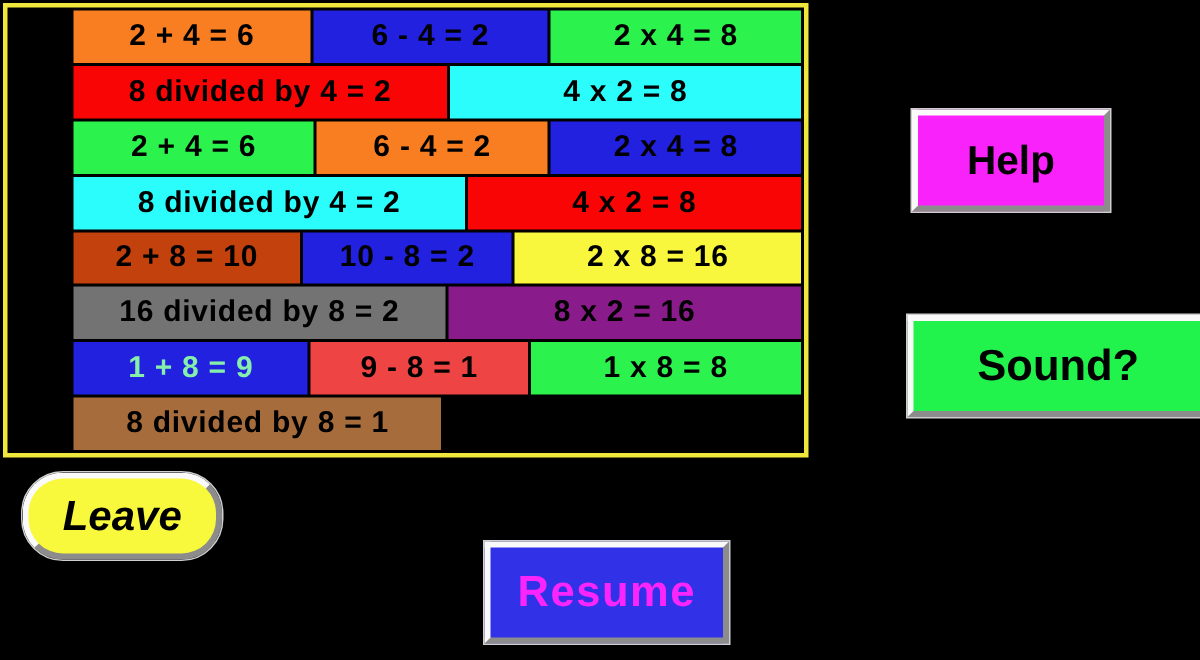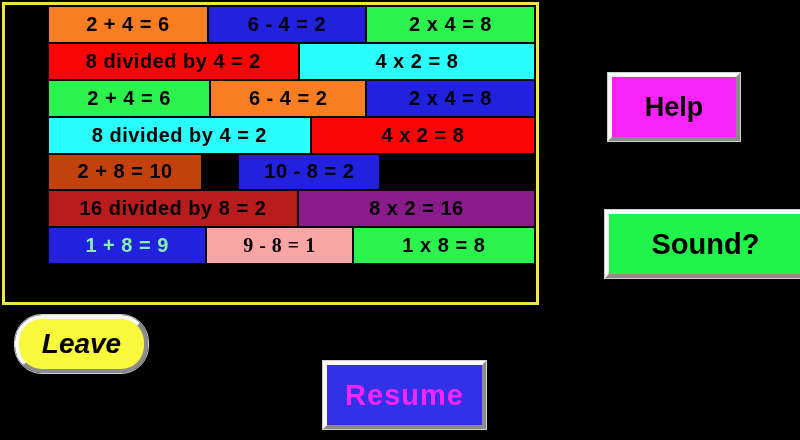--- a/index.html
+++ b/index.html
@@ -90,32 +90,34 @@
         <div class="card" style="background: rgb(44, 242, 78); width: 33.3%; color: rgb(0, 0, 0);">2 + 4 = 6</div>
         <div class="card" style="background: rgb(248, 126, 33); width: 32%; color: rgb(0, 0, 0);">6 - 4 = 2</div>
         <div class="card" style="background: rgb(33, 33, 223); width: 34.7%; color: rgb(0, 0, 0);">2 x 4 = 8</div>
       </div>
       <div class="row">
         <div class="card" style="background: rgb(43, 252, 252); width: 54%; color: rgb(0, 0, 0);">8 divided by 4 = 2</div>
         <div class="card" style="background: rgb(250, 5, 5); width: 46%; color: rgb(0, 0, 0);">4 x 2 = 8</div>
       </div>
       <div class="row">
         <div class="card" style="background: #c2410c; width: 31.4%; color: rgb(0, 0, 0);">2 + 8 = 10</div>
-        <div class="card" style="background: rgb(33, 33, 223); width: 28.9%; color: rgb(0, 0, 0); margin-left: 36px;">10 - 8 = 2</div>
+        <div class="card" style="background: rgb(33, 33, 223); width: 28.9%; color: rgb(0, 0, 0);">10 - 8 = 2</div>
+        <div class="card" style="background: rgb(248, 247, 61); width: 39.7%; color: rgb(0, 0, 0);">2 x 8 = 16</div>
       </div>
       <div class="row">
-        <div class="card" style="background: #b91c1c; width: 51.3%; color: rgb(0, 0, 0);">16 divided by 8 = 2</div>
+        <div class="card" style="background: #737373; width: 51.3%; color: rgb(0, 0, 0);">16 divided by 8 = 2</div>
         <div class="card" style="background: rgb(138, 27, 138); width: 48.7%; color: rgb(0, 0, 0);">8 x 2 = 16</div>
       </div>
       <div class="row">
         <div class="card" style="background: rgb(33, 33, 223); width: 32.5%; color: #86efac;">1 + 8 = 9</div>
-        <div class="card" style="background: #fca5a5; width: 30%; color: rgb(0, 0, 0); font-family: Liberation Serif, serif;">9 - 8 = 1</div>
+        <div class="card" style="background: #ef4444; width: 30%; color: rgb(0, 0, 0);">9 - 8 = 1</div>
         <div class="card" style="background: rgb(44, 242, 78); width: 37.5%; color: rgb(0, 0, 0);">1 x 8 = 8</div>
       </div>
       <div class="row">
+        <div class="card" style="background: rgb(166, 108, 60); width: 50.6%; color: rgb(0, 0, 0);">8 divided by 8 = 1</div>
       </div>
     </div>
 
   <button class="btn btn-help" style="background: rgb(250, 34, 250); color: rgb(0, 0, 0);">Help</button>
 
   <button class="btn btn-sound" style="background: rgb(34, 242, 76); color: rgb(0, 0, 0);">Sound?</button>
 
   <button class="btn btn-leave" style="background: rgb(248, 248, 60); color: rgb(0, 0, 0); border-radius: 27px;">Leave</button>
 
   <button class="btn btn-resume" style="background: rgb(49, 49, 232); color: rgb(250, 37, 250);">Resume</button>

